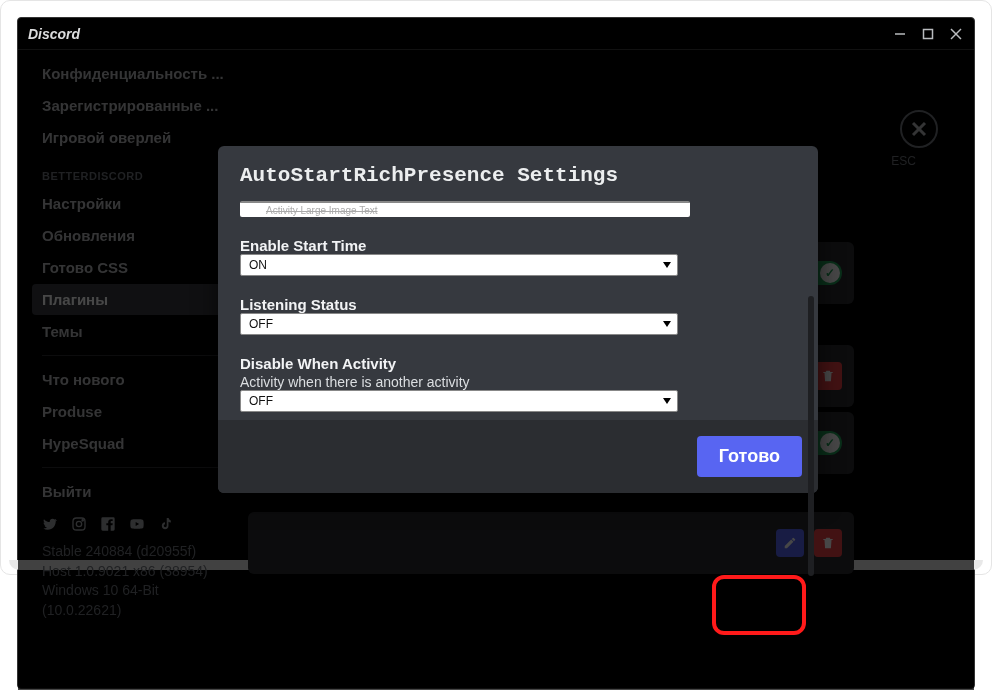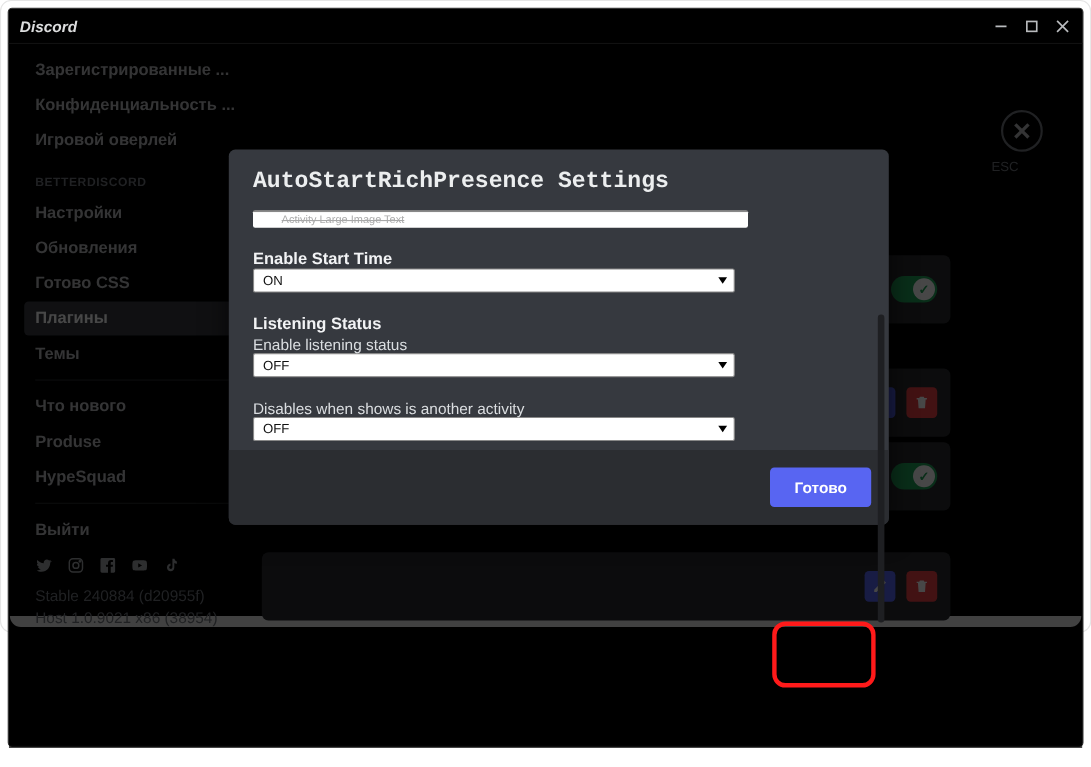--- a/index.html
+++ b/index.html
@@ -4,21 +4,21 @@
 <style>
 * { box-sizing: border-box; margin: 0; padding: 0; font-family: -apple-system, BlinkMacSystemFont, "Segoe UI", Helvetica, Arial, sans-serif; }
 body { background: #fff; width: 992px; height: 697px; overflow: hidden; }
 
 .outer-card {
   width: 992px; height: 575px;
   background: #fff;
   border: 1px solid #e5e5e5;
   border-radius: 10px;
   position: relative;
-  padding: 6px;
+  padding: 16px;
 }
 
 .app-frame {
   width: 100%; height: 672px;
   background: #000;
   border: 1px solid #333;
   border-radius: 4px;
   position: relative;
 }
 
@@ -142,21 +142,21 @@
 .modal-scrollbar-thumb {
   position: absolute; left: 0; right: 0; top: 90px; height: 280px;
   background: #1e1f22; border-radius: 3px;
 }
 
 .modal-footer {
   background: #2b2d31; padding: 16px; display: flex; justify-content: flex-end;
   border-radius: 0 0 6px 6px;
 }
 .done-btn {
-  background: #5865f2; color: #fff; font-weight: 700; font-size: 14px;
+  background: #5865f2; color: #fff; font-weight: 700; font-size: 18px;
   padding: 10px 22px; border-radius: 4px; border: none;
 }
 .annot-ring {
   position: absolute; z-index: 20; pointer-events: none;
   left: 694px; top: 525px; width: 94px; height: 60px;
   border: 4px solid #ff1a1a; border-radius: 12px;
 }
 </style>
 </head>
 <body>
@@ -183,22 +183,22 @@
               <line x1="11" y1="1" x2="1" y2="11" stroke="currentColor" stroke-width="1.5"></line>
             </svg>
         </div>
       </div>
     </div>
 
     <div class="dim-layer">
 
       <div class="bg-settings">
         <div class="sidebar">
+          <div class="sidebar-item">Конфиденциальность ...</div>
           <div class="sidebar-item">Зарегистрированные ...</div>
-          <div class="sidebar-item">Конфиденциальность ...</div>
           <div class="sidebar-item">Игровой оверлей</div>
 
           <div class="sidebar-header">BETTERDISCORD</div>
           <div class="sidebar-item">Настройки</div>
           <div class="sidebar-item">Обновления</div>
           <div class="sidebar-item">Готово CSS</div>
           <div class="sidebar-item active">Плагины</div>
           <div class="sidebar-item">Темы</div>
 
           <div class="sidebar-sep"></div>
@@ -234,20 +234,21 @@
               </span>
             <span>
                 <svg viewBox="0 0 24 24" fill="#a3a6aa">
                   <path d="M16 3c.3 1.8 1.4 3.2 3.2 3.6v3c-1.3.1-2.5-.3-3.5-1v6.1c0 3-2.1 5.3-5 5.3S5.7 17.7 5.7 14.7c0-2.8 2-5.1 4.8-5.3v3c-1 .2-1.8 1.1-1.8 2.2 0 1.2 1 2.2 2.2 2.2s2.2-1 2.2-2.2V3H16z"></path>
                 </svg>
               </span>
           </div>
           <div class="build-info">
             <div>Stable 240884 (d20955f)</div>
             <div>Host 1.0.9021 x86 (38954)</div>
+            <div>Windows 10 64-Bit (10.0.22621)</div>
           </div>
         </div>
 
         <div class="bg-content">
           <div class="close-circle">
             <svg width="18" height="18" viewBox="0 0 12 12">
                 <line x1="2" y1="2" x2="10" y2="10" stroke="currentColor" stroke-width="2"></line>
                 <line x1="10" y1="2" x2="2" y2="10" stroke="currentColor" stroke-width="2"></line>
               </svg>
           </div>
@@ -297,29 +298,29 @@
           <div class="setting-block">
             <div class="setting-title">Enable Start Time</div>
             <div class="faux-select">
               <span>ON</span>
               <span class="caret"></span>
             </div>
           </div>
 
           <div class="setting-block">
             <div class="setting-title">Listening Status</div>
-            <div class="setting-desc">Enable listening status</div>
             <div class="faux-select">
               <span>OFF</span>
               <span class="caret"></span>
             </div>
           </div>
 
           <div class="setting-block">
-            <div class="setting-desc">Disables when shows is another activity</div>
+            <div class="setting-title">Disable When Activity</div>
+            <div class="setting-desc">Activity when there is another activity</div>
             <div class="faux-select">
               <span>OFF</span>
               <span class="caret"></span>
             </div>
           </div>
 
           <div class="modal-scrollbar">
             <div class="modal-scrollbar-thumb"></div>
           </div>
         </div>

